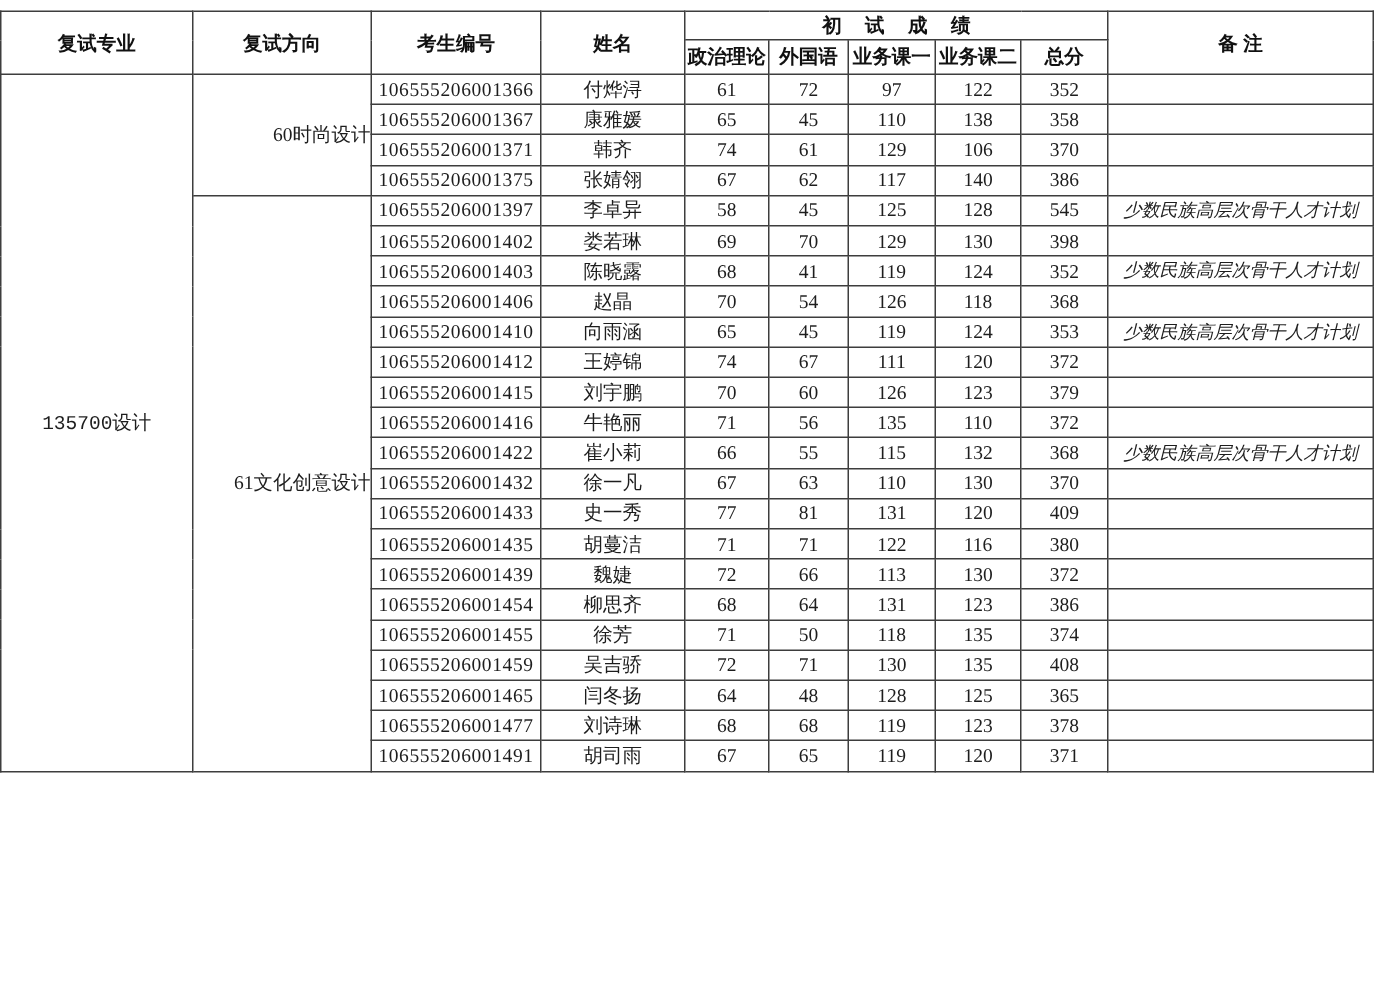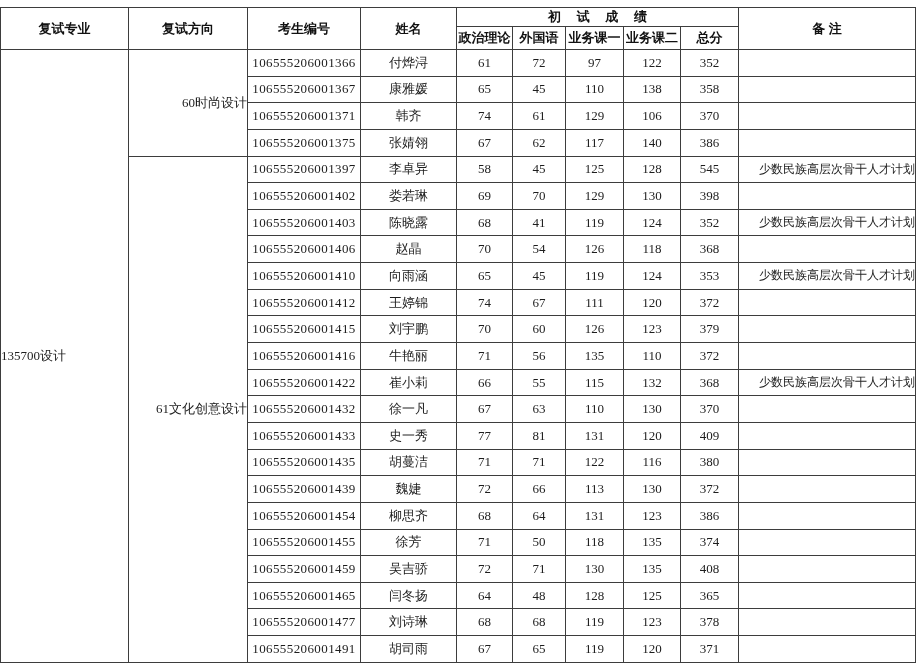--- a/index.html
+++ b/index.html
@@ -12,21 +12,21 @@
     width: 922px;
     height: 665px;
     background: #ffffff;
     overflow: hidden;
   }
   table.results {
     position: absolute;
     top: 7px;
     left: 0;
     width: 915px;
-    height: 656px;
+    height: 508px;
     border-collapse: collapse;
     table-layout: fixed;
   }
   table.results th,
   table.results td {
     border: 1px solid #3d3d3d;
     overflow: hidden;
     white-space: nowrap;
     padding: 0;
   }
@@ -43,26 +43,26 @@
   }
   tr.head-row-1 { height: 19px; }
   tr.head-row-2 { height: 23px; }
   .group-head { letter-spacing: 6px; text-indent: 6px; }
   tbody td {
     font-family: "Liberation Serif", "DejaVu Serif", serif;
     font-size: 13px;
     color: #1d1d1d;
     vertical-align: middle;
   }
-  .cell-major   { text-align: left; padding-left: 14px; }
+  .cell-major   { text-align: center; padding-left: 14px; font-family: Liberation Mono, monospace; }
   .cell-direction { text-align: right; padding-left: 8px; }
   .cell-id      { text-align: center; padding-left: 13px; letter-spacing: 0.4px; }
   .cell-name    { text-align: center; padding-left: 10px; }
   .cell-score   { text-align: center; }
-  .cell-remark  { text-align: right; padding-left: 4px; font-size: 12px; }
+  .cell-remark  { text-align: center; padding-left: 4px; font-size: 12px; font-style: italic; }
 </style>
 </head>
 <body>
 
 <div class="page">
   <table class="results">
     <colgroup>
       <col style="width:128px">
       <col style="width:119px">
       <col style="width:113px">

